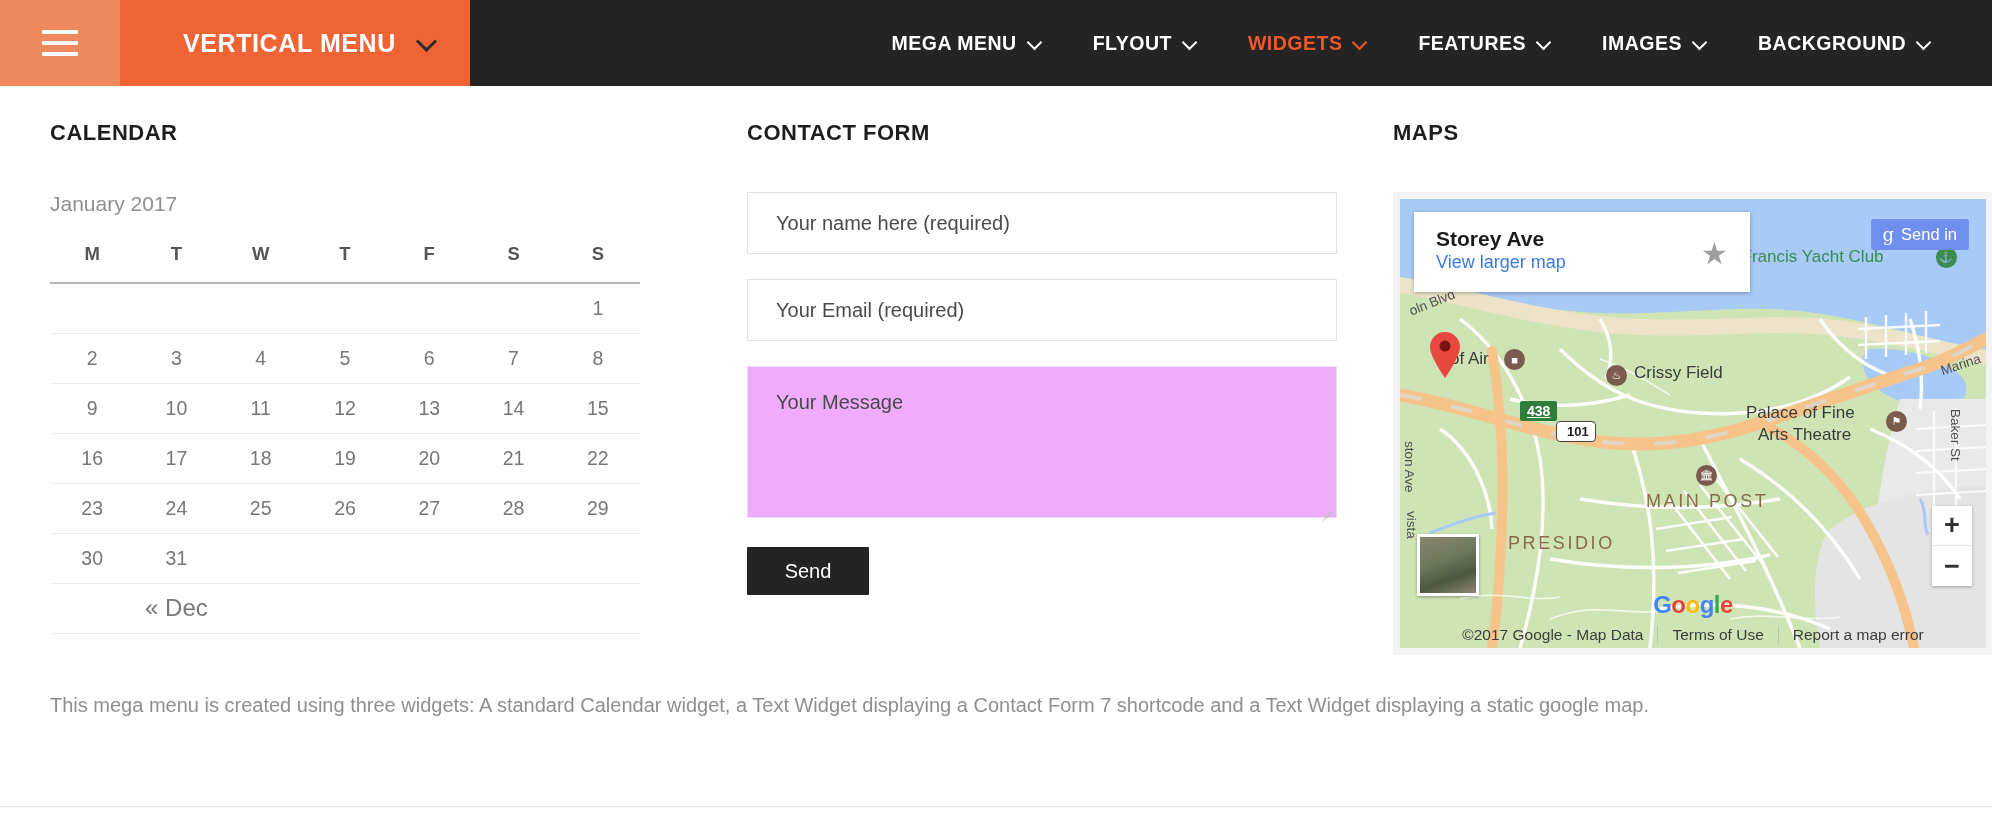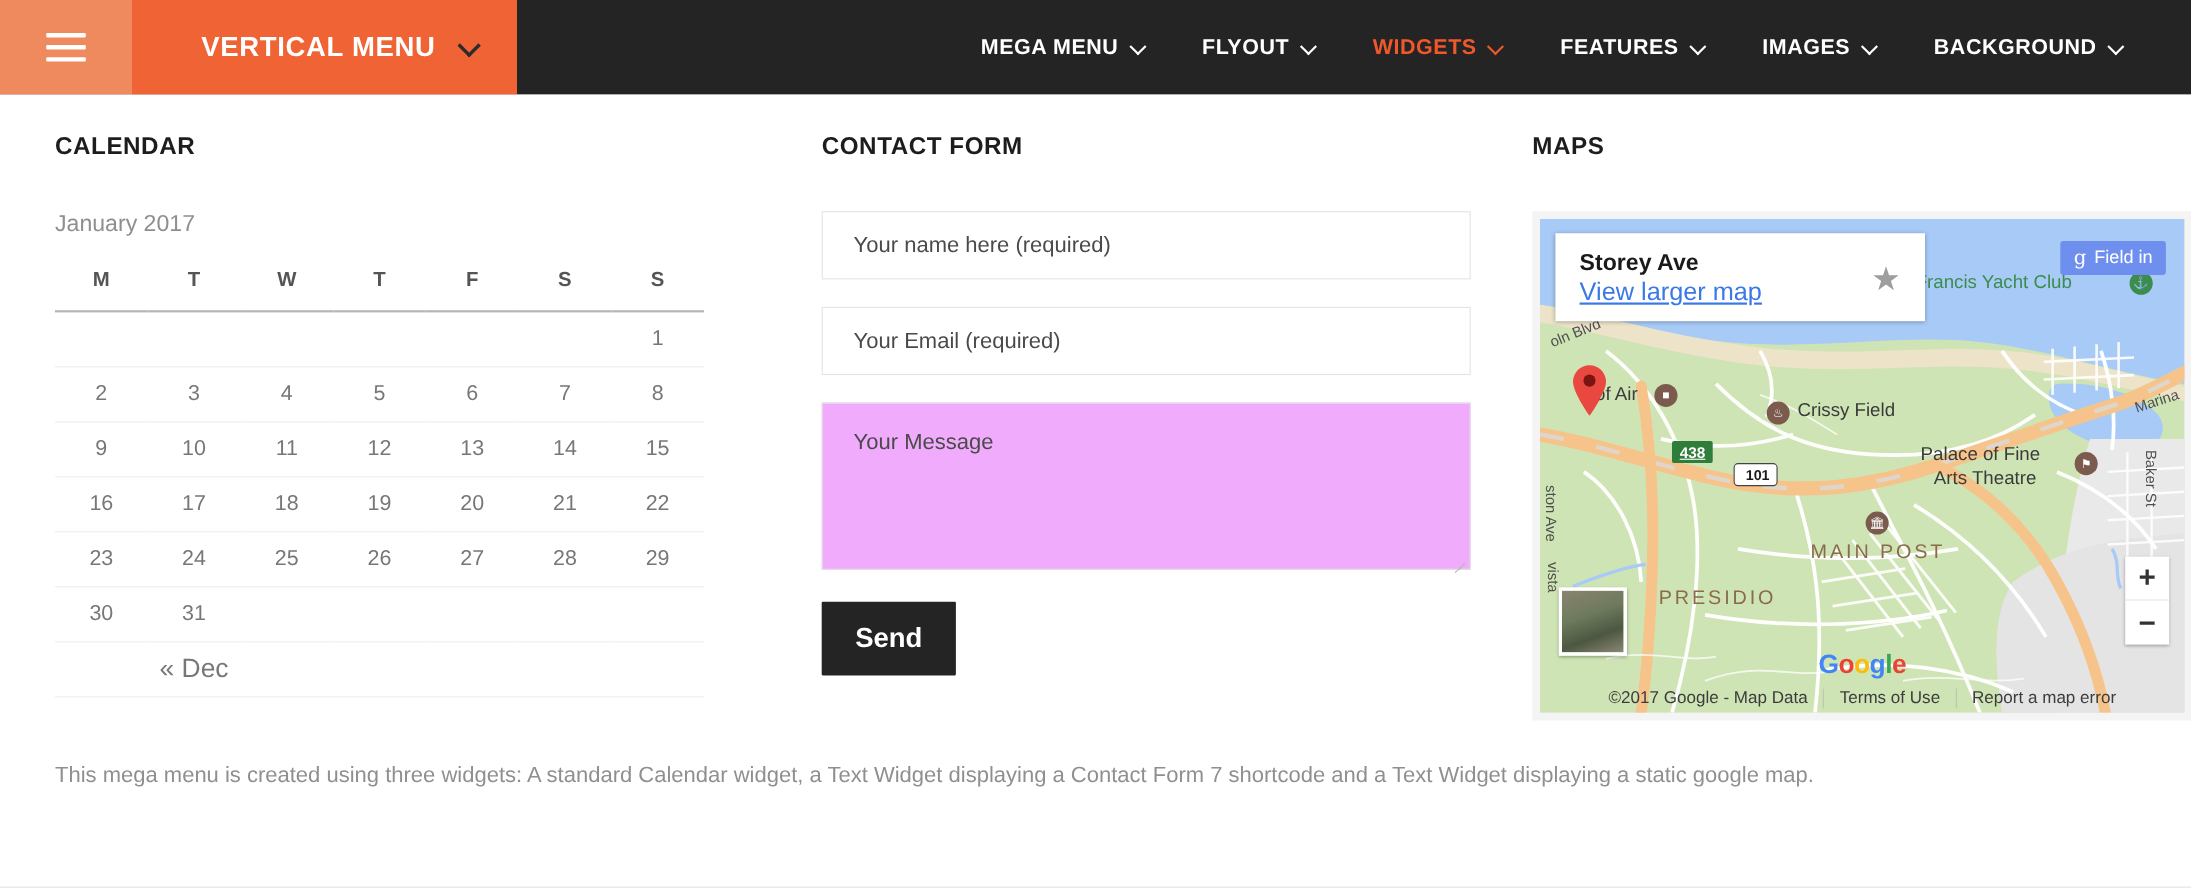--- a/index.html
+++ b/index.html
@@ -107,22 +107,22 @@
     position:absolute; right:4px; bottom:4px; width:13px; height:13px;
   }
   .resize-grip::before, .resize-grip::after {
     content:""; position:absolute; background:#bdbdbd; height:1px; right:0;
     transform-origin:right center;
   }
   .resize-grip::before { width:13px; top:11px; transform:rotate(-45deg); }
   .resize-grip::after  { width:8px;  top:12px; transform:rotate(-45deg); }
 
   .send-btn {
-    width:122px; height:67px; background:#242424; color:#fff;
-    border:none; font-size:25px; font-weight:bold;
+    width:122px; height:48px; background:#242424; color:#fff;
+    border:none; font-size:20px; font-weight:normal;
     font-family:"Liberation Sans", sans-serif;
     cursor:pointer; border-radius:1px;
   }
 
   
   .map-frame {
     width:600px; height:463px; background:#f4f4f4;
     padding:7px; position:relative;
   }
   .map-canvas {
@@ -130,21 +130,21 @@
     background:#e9eee4;
   }
   .map-svg { position:absolute; inset:0; }
 
   .info-card {
     position:absolute; left:14px; top:13px; width:336px; height:80px;
     background:#fff; box-shadow:0 1px 4px rgba(0,0,0,.3);
     padding:15px 0 0 22px; z-index:6;
   }
   .info-title { font-size:21px; font-weight:bold; color:#1a1a1a; line-height:1.1; }
-  .info-link  { font-size:23px; color:#3b78e7; line-height:1.35; cursor:pointer;text-decoration:underline; }
+  .info-link  { font-size:18px; color:#3b78e7; line-height:1.35; cursor:pointer; }
   .star-ico { position:absolute; right:22px; top:24px; font-size:30px; color:#9e9e9e; }
 
   .signin-btn {
     position:absolute; right:17px; top:20px; z-index:6;
     background:#6f8fee; color:#fff; border-radius:3px;
     height:31px; padding:0 12px; display:flex; align-items:center; gap:7px;
     font-size:16.5px; cursor:pointer;
   }
   .g-glyph { font-family:"DejaVu Serif", serif; font-size:18px; line-height:1; }
 
@@ -463,38 +463,38 @@
 
           <div class="map-label lbl-road" style="left:540px; top:158px; transform:rotate(-18deg);">Marina</div>
           <div class="map-label lbl-road" style="left:548px; top:210px; writing-mode:vertical-rl;">Baker St</div>
           <div class="map-label lbl-road" style="left:8px; top:96px; transform:rotate(-22deg);">oln Blvd</div>
           <div class="map-label lbl-poi" style="left:50px; top:150px;">of Air</div>
           <div class="poi-dot" style="left:104px; top:150px;">■</div>
           <div class="map-label lbl-road" style="left:2px; top:242px; writing-mode:vertical-rl;">ston Ave</div>
           <div class="map-label lbl-road" style="left:4px; top:312px; writing-mode:vertical-rl;">vista</div>
 
           <div class="shield-438" style="left:120px; top:202px;text-decoration:underline;">438</div>
-          <div class="shield-101" style="left:176px; top:222px;padding-left:10px;">101</div>
+          <div class="shield-101" style="left:156px; top:222px;padding-left:10px;">101</div>
 
           <div class="marker">
             <svg width="34" height="48" viewBox="0 0 34 48">
               <path d="M17 47 C17 47 2 26 2 16 A15 15 0 0 1 32 16 C32 26 17 47 17 47 Z" fill="#e8483f"></path>
               <circle cx="17" cy="15" r="5.5" fill="#7a1410"></circle>
             </svg>
           </div>
 
           <div class="info-card">
             <div class="info-title">Storey Ave</div>
             <div class="info-link">View larger map</div>
             <div class="star-ico">★</div>
           </div>
 
           <div class="signin-btn">
             <span class="g-glyph">g</span>
-            <span>Field in</span>
+            <span>Send in</span>
           </div>
 
           <div class="zoom-ctrl">
             <div>+</div>
             <div>−</div>
           </div>
 
           <div class="street-thumb"></div>
 
           <div class="google-wm">

